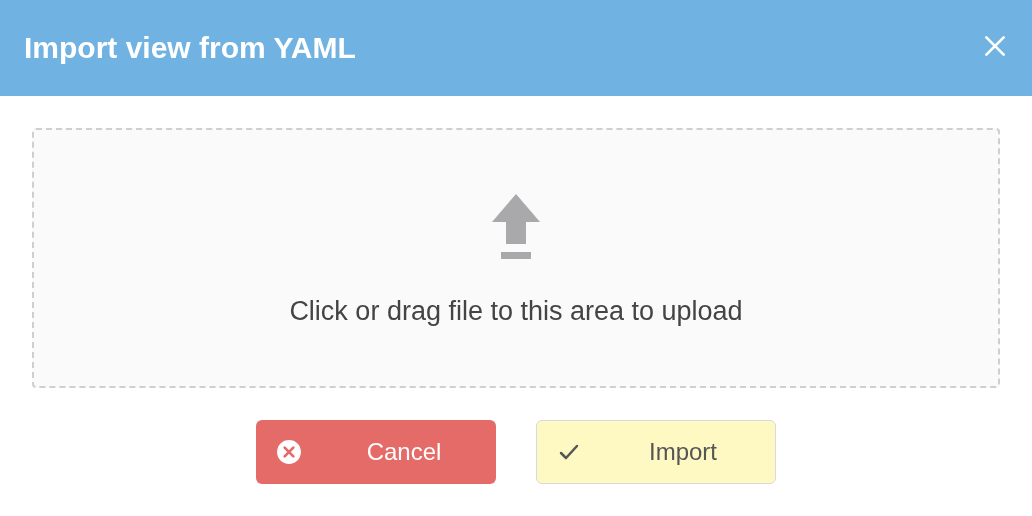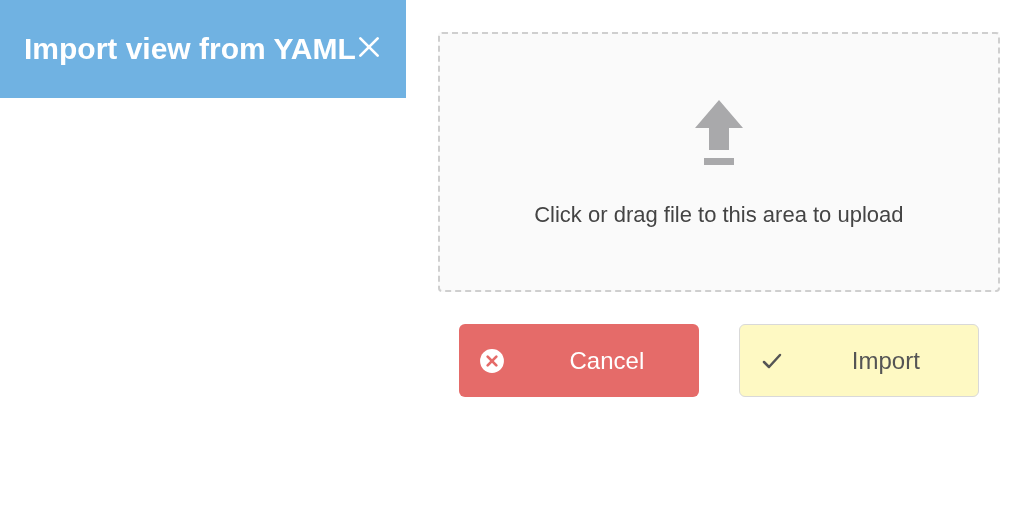--- a/index.html
+++ b/index.html
@@ -10,20 +10,21 @@
     body {
       font-family: -apple-system, BlinkMacSystemFont, "Segoe UI", Helvetica, Arial, sans-serif;
       background: #fff;
       width: 1032px;
       height: 516px;
     }
     .modal {
       width: 100%;
       height: 100%;
       display: flex;
+      flex-direction: column;
     }
     .modal-header {
       background: #70b2e2;
       color: #fff;
       display: flex;
       align-items: center;
       justify-content: space-between;
       padding: 0 24px;
       height: 98px;
     }
@@ -62,35 +63,35 @@
       cursor: pointer;
     }
     .dropzone-icon {
       margin-bottom: 28px;
     }
     .dropzone-icon svg {
       width: 68px;
       height: 74px;
     }
     .dropzone-text {
-      font-size: 22px;
+      font-size: 27px;
       color: #444;
       font-weight: 400;
     }
     .modal-footer {
       display: flex;
       gap: 40px;
       justify-content: center;
       margin-top: 32px;
     }
     .btn {
       display: flex;
       align-items: center;
       justify-content: center;
-      height: 73px;
+      height: 64px;
       width: 240px;
       border-radius: 6px;
       font-size: 24px;
       cursor: pointer;
       border: none;
       gap: 30px;
       padding: 0 20px;
     }
     .btn-cancel {
       background: #e56b69;

